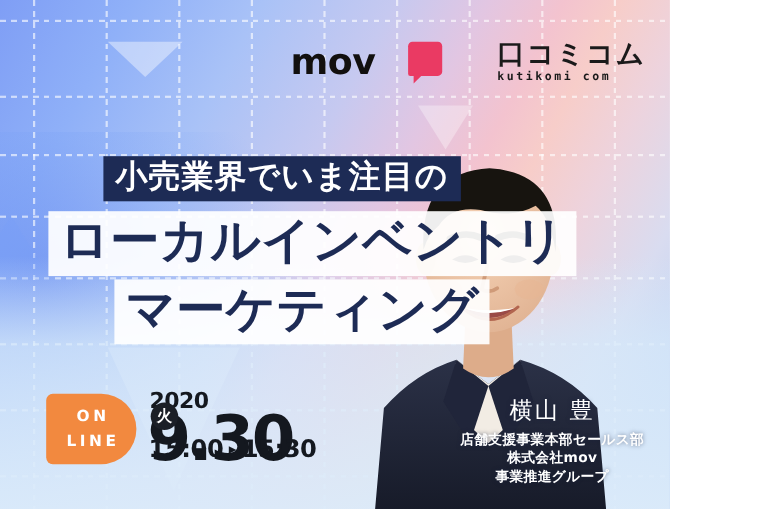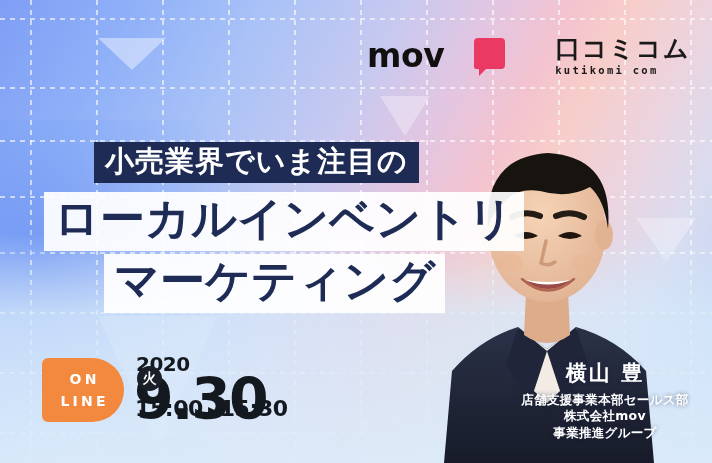--- a/index.html
+++ b/index.html
@@ -6,35 +6,36 @@
     margin: 0;
     padding: 0;
     background: #ffffff;
   }
   body {
     font-family: "Liberation Sans", "DejaVu Sans", sans-serif;
   }
 
   #banner {
     position: relative;
-    width: 712px;
+    width: 592px;
     height: 463px;
     overflow: hidden;
     background: linear-gradient(118deg,
         #7f9ef5 0%,
         #8fb0f8 14%,
         #a9c2f7 28%,
         #c6c9f0 42%,
         #e2c6e2 52%,
         #f3c3cf 60%,
         #f7cdc9 66%,
         #edd3dd 74%,
         #d9dcf0 84%,
         #c3d3f2 92%,
         #b7cdf2 100%);
+    padding-left: 17px;
   }
 
   
   .bg-lower-wash {
     position: absolute;
     left: 0;
     right: 0;
     bottom: 0;
     height: 230px;
     background: linear-gradient(to bottom, rgba(214,232,250,0) 0%, rgba(214,233,250,0.75) 35%, rgba(219,235,250,0.95) 100%);
@@ -318,21 +319,21 @@
     position: absolute;
     right: 12px;
     bottom: 22px;
     width: 190px;
     text-align: center;
     z-index: 6;
   }
   .speaker-name {
     font-family: "DejaVu Sans", sans-serif;
     font-size: 21px;
-    font-weight: 700;
+    font-weight: 400;
     color: #ffffff;
     letter-spacing: 2px;
     text-shadow: 0 0 4px rgba(20,30,60,0.55);
     display: block;
     margin-bottom: 5px;
   }
   .speaker-line {
     font-family: "DejaVu Sans", sans-serif;
     font-size: 12.5px;
     font-weight: 700;

